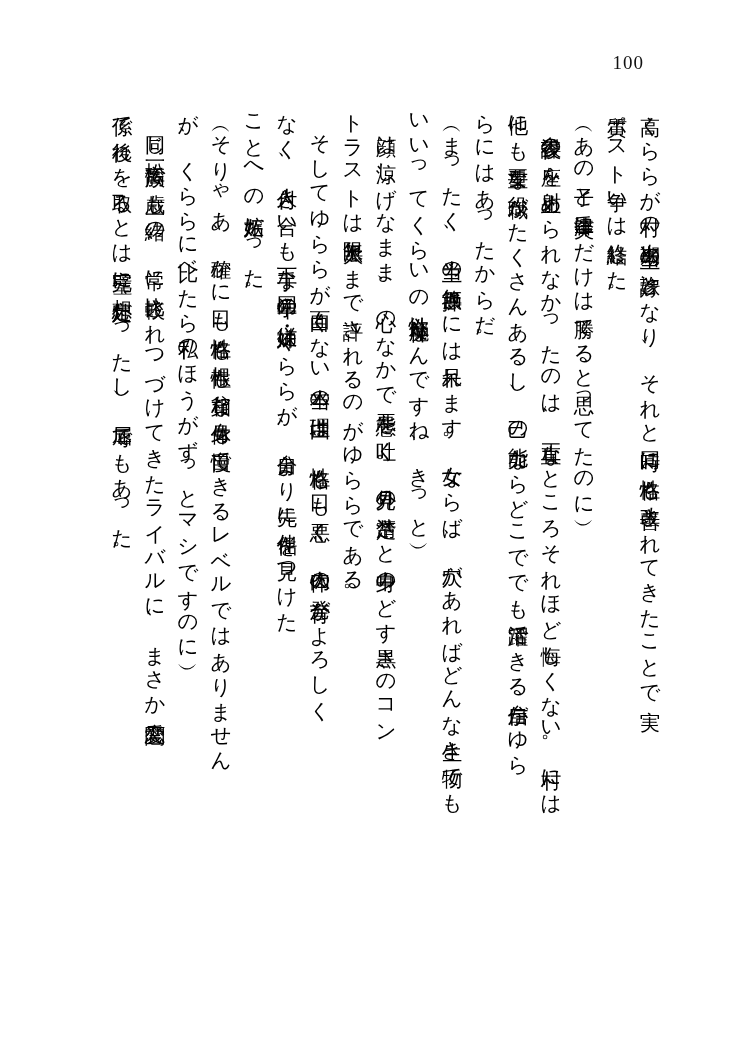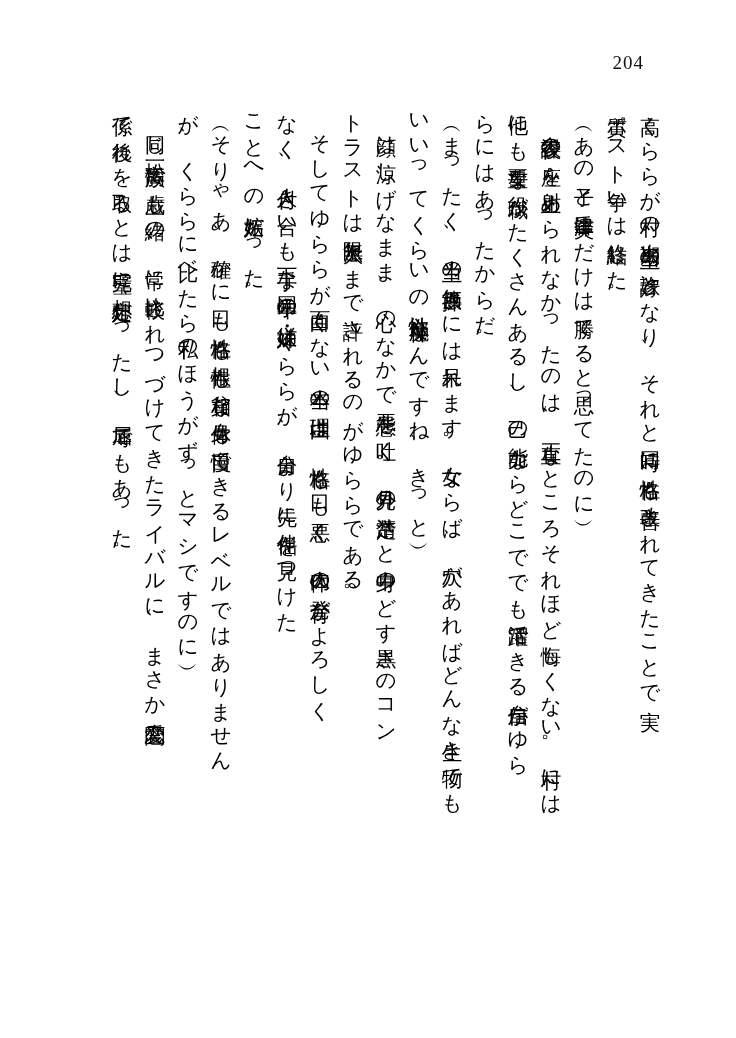--- a/index.html
+++ b/index.html
@@ -55,21 +55,21 @@
   }
   .tcol.indent {
     padding-top: 20px;
   }
 </style>
 </head>
 <body>
 
 <div id="page">
 
-  <div id="page-number">204</div>
+  <div id="page-number">100</div>
 
   <div id="text-body">
       <div class="tcol">高くららが村の次期当主の許嫁となり、それと同時に性格も改善されてきたことで実</div>
       <div class="tcol">質ポスト争いは終結した。</div>
       <div class="tcol indent">（あの子と香津美にだけは勝てると思ってたのに）</div>
       <div class="tcol indent">参謀役の座を射止められなかったのは、正直なところそれほど悔しくない。村には</div>
       <div class="tcol">他にも重要な役職がたくさんあるし、己の能力ならどこででも活躍できる自信がゆら</div>
       <div class="tcol">らにはあったからだ。</div>
       <div class="tcol indent">（まったく、当主の無節操さには呆れます。女ならば、穴があればどんな生き物でも</div>
       <div class="tcol">いいってくらいの性欲魔神なんですね、きっと）</div>

